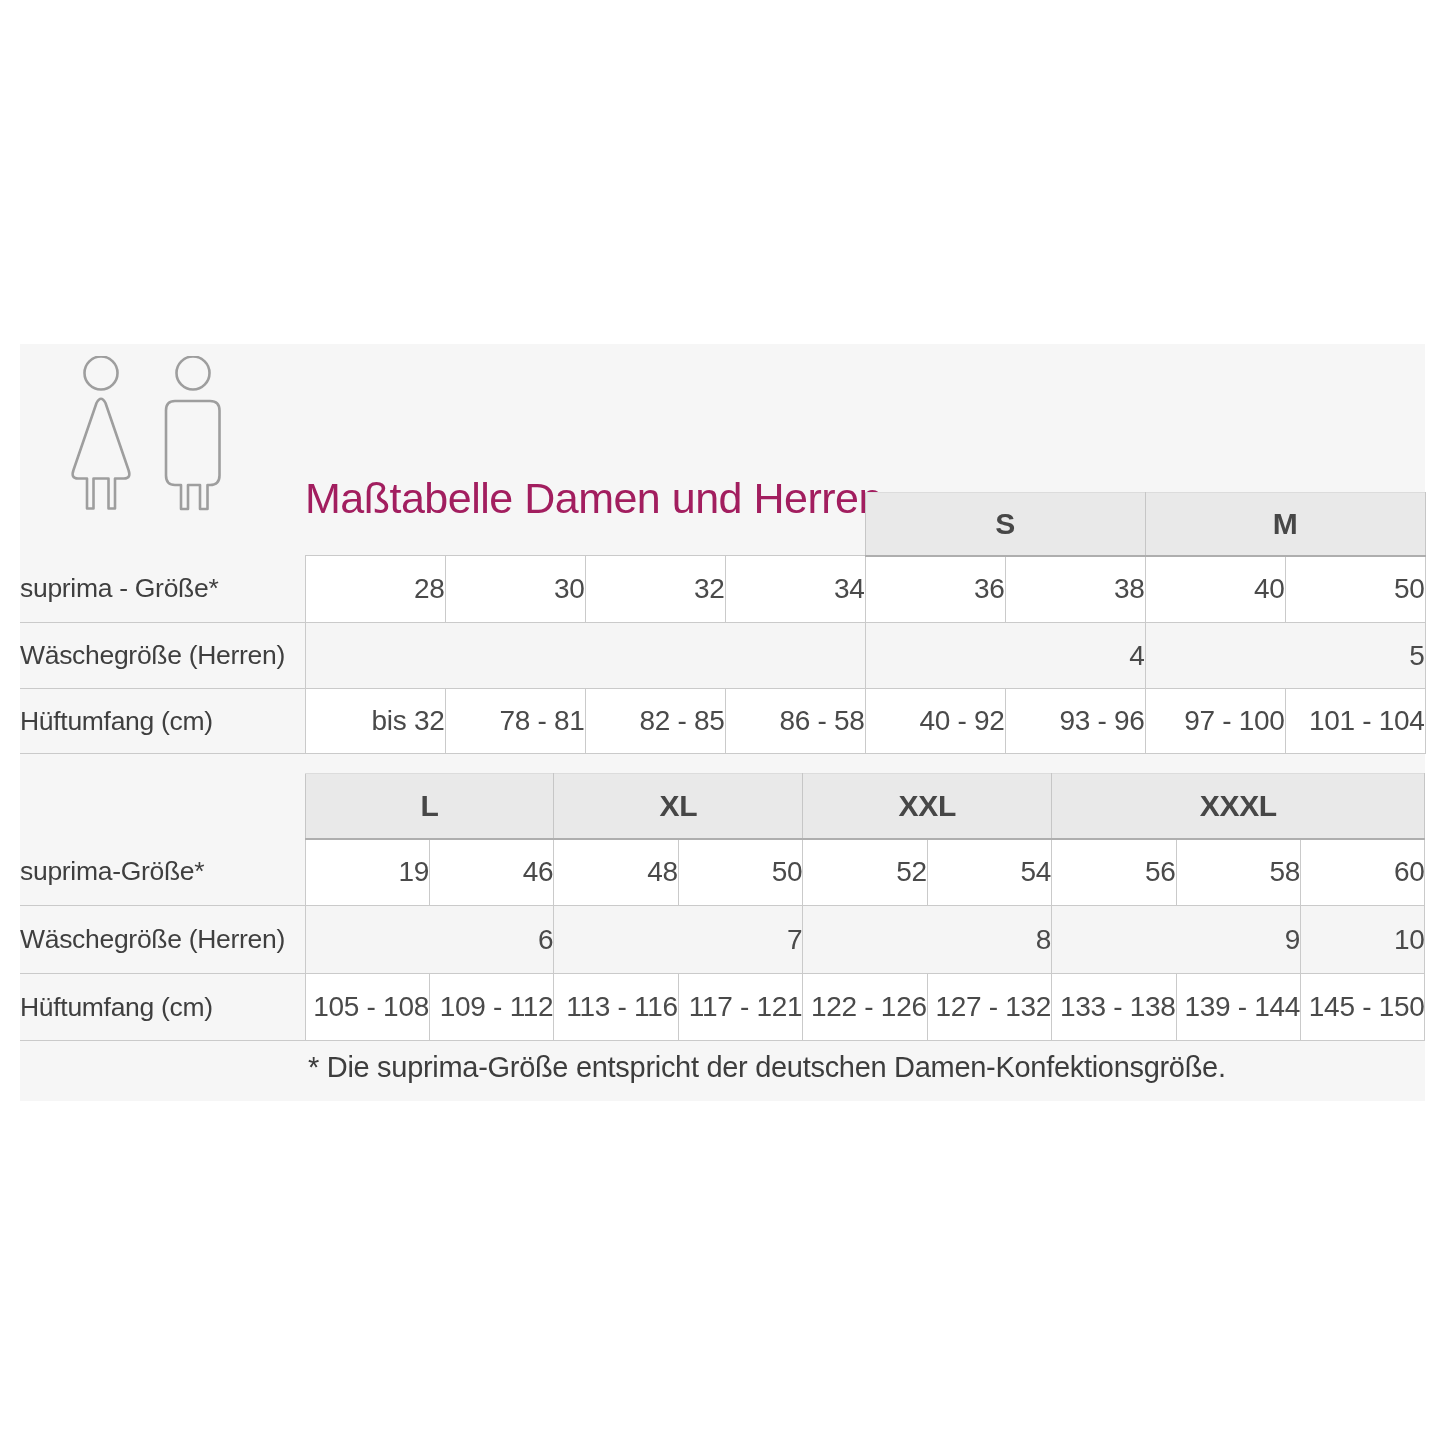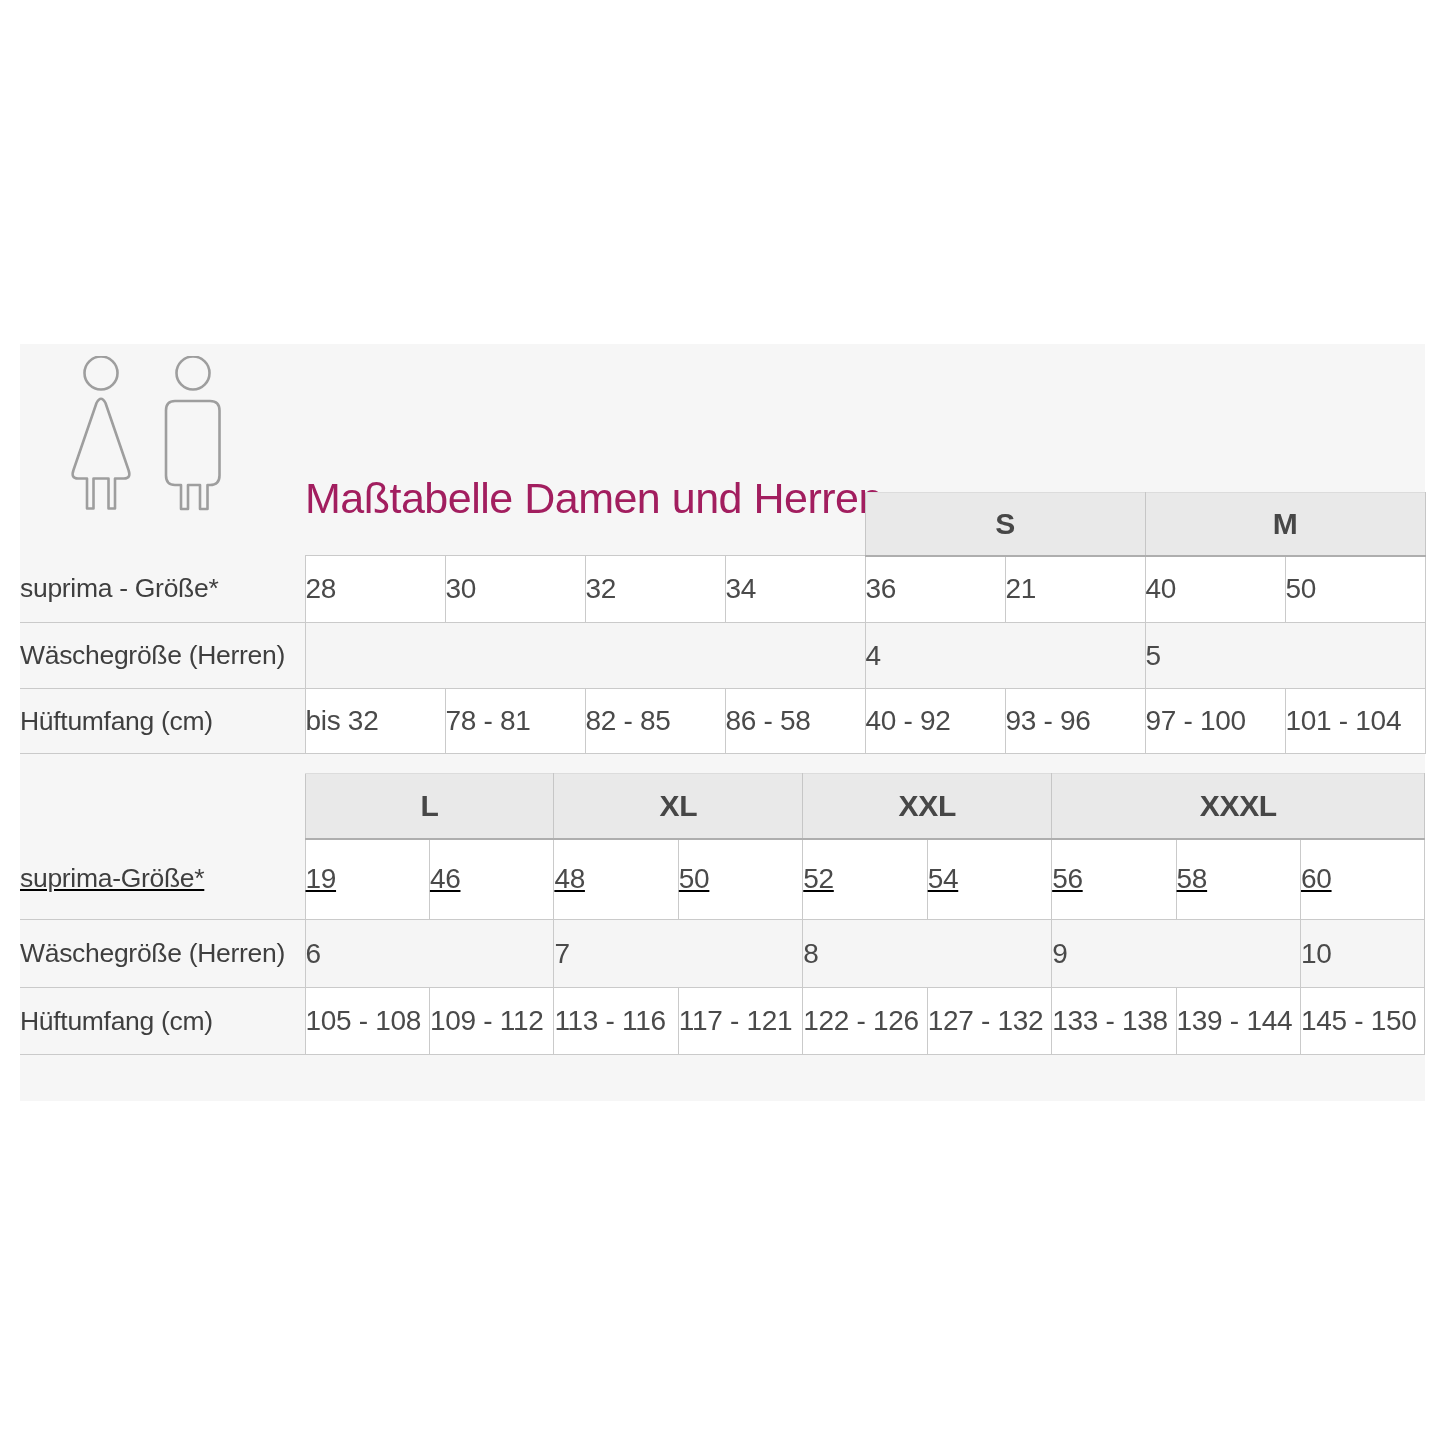--- a/index.html
+++ b/index.html
@@ -24,21 +24,21 @@
   .t1 { top:148px; }
   .t2 { top:429px; }
   .t td, .t th { padding:0; vertical-align:middle; }
   .ghost { border:none; background:transparent; }
   .ghdr {
     background:#e9e9e9; border:1px solid #c6c6c6; border-top:1px solid #dcdcdc;
     border-bottom:2px solid #aeaeae;
     font-size:30px; font-weight:bold; color:#474747; text-align:center; letter-spacing:-0.3px;
   }
   .c {
-    background:#ffffff; border:1px solid #cacaca; text-align:left;
+    background:#ffffff; border:1px solid #cacaca; text-align:right;
     font-size:28px; color:#4a4a4a; letter-spacing:-0.3px; white-space:nowrap;
   }
   .w { background:#f5f5f5; }
   .lbl {
     background:transparent; border:1px solid #cacaca; border-left:none;
     text-align:left; padding-left:25px; font-size:26.5px; color:#3f3f3f;
     letter-spacing:-0.3px; white-space:nowrap;margin-left:24px;
   }
   .no-top { border-top:none; }
   .footnote {
@@ -82,21 +82,21 @@
         <th class="ghdr" colspan="2">S</th>
         <th class="ghdr" colspan="2">M</th>
       </tr>
       <tr style="height:67px;">
         <td class="lbl no-top">suprima - Größe*</td>
         <td class="c">28</td>
         <td class="c">30</td>
         <td class="c">32</td>
         <td class="c">34</td>
         <td class="c">36</td>
-        <td class="c">21</td>
+        <td class="c">38</td>
         <td class="c">40</td>
         <td class="c">50</td>
       </tr>
       <tr style="height:66px;">
         <td class="lbl">Wäschegröße (Herren)</td>
         <td class="c w" colspan="4"></td>
         <td class="c w" colspan="2">4</td>
         <td class="c w" colspan="2">5</td>
       </tr>
       <tr style="height:65px;">
@@ -127,21 +127,21 @@
           <col style="width:124.44px">
       </colgroup>
       <tbody>
           <tr style="height:65px;">
         <td class="ghost"></td>
         <th class="ghdr" colspan="2">L</th>
         <th class="ghdr" colspan="2">XL</th>
         <th class="ghdr" colspan="2">XXL</th>
         <th class="ghdr" colspan="3">XXXL</th>
       </tr>
-      <tr style="height:81px;text-decoration:underline;">
+      <tr style="height:67px;">
         <td class="lbl no-top">suprima-Größe*</td>
         <td class="c">19</td>
         <td class="c">46</td>
         <td class="c">48</td>
         <td class="c">50</td>
         <td class="c">52</td>
         <td class="c">54</td>
         <td class="c">56</td>
         <td class="c">58</td>
         <td class="c">60</td>
@@ -162,15 +162,16 @@
         <td class="c">117 - 121</td>
         <td class="c">122 - 126</td>
         <td class="c">127 - 132</td>
         <td class="c">133 - 138</td>
         <td class="c">139 - 144</td>
         <td class="c">145 - 150</td>
       </tr>
     </tbody>
       </table>
 
+    <div class="footnote">* Die suprima-Größe entspricht der deutschen Damen-Konfektionsgröße.</div>
 
   </div>
 </div>
 
 </body></html>

